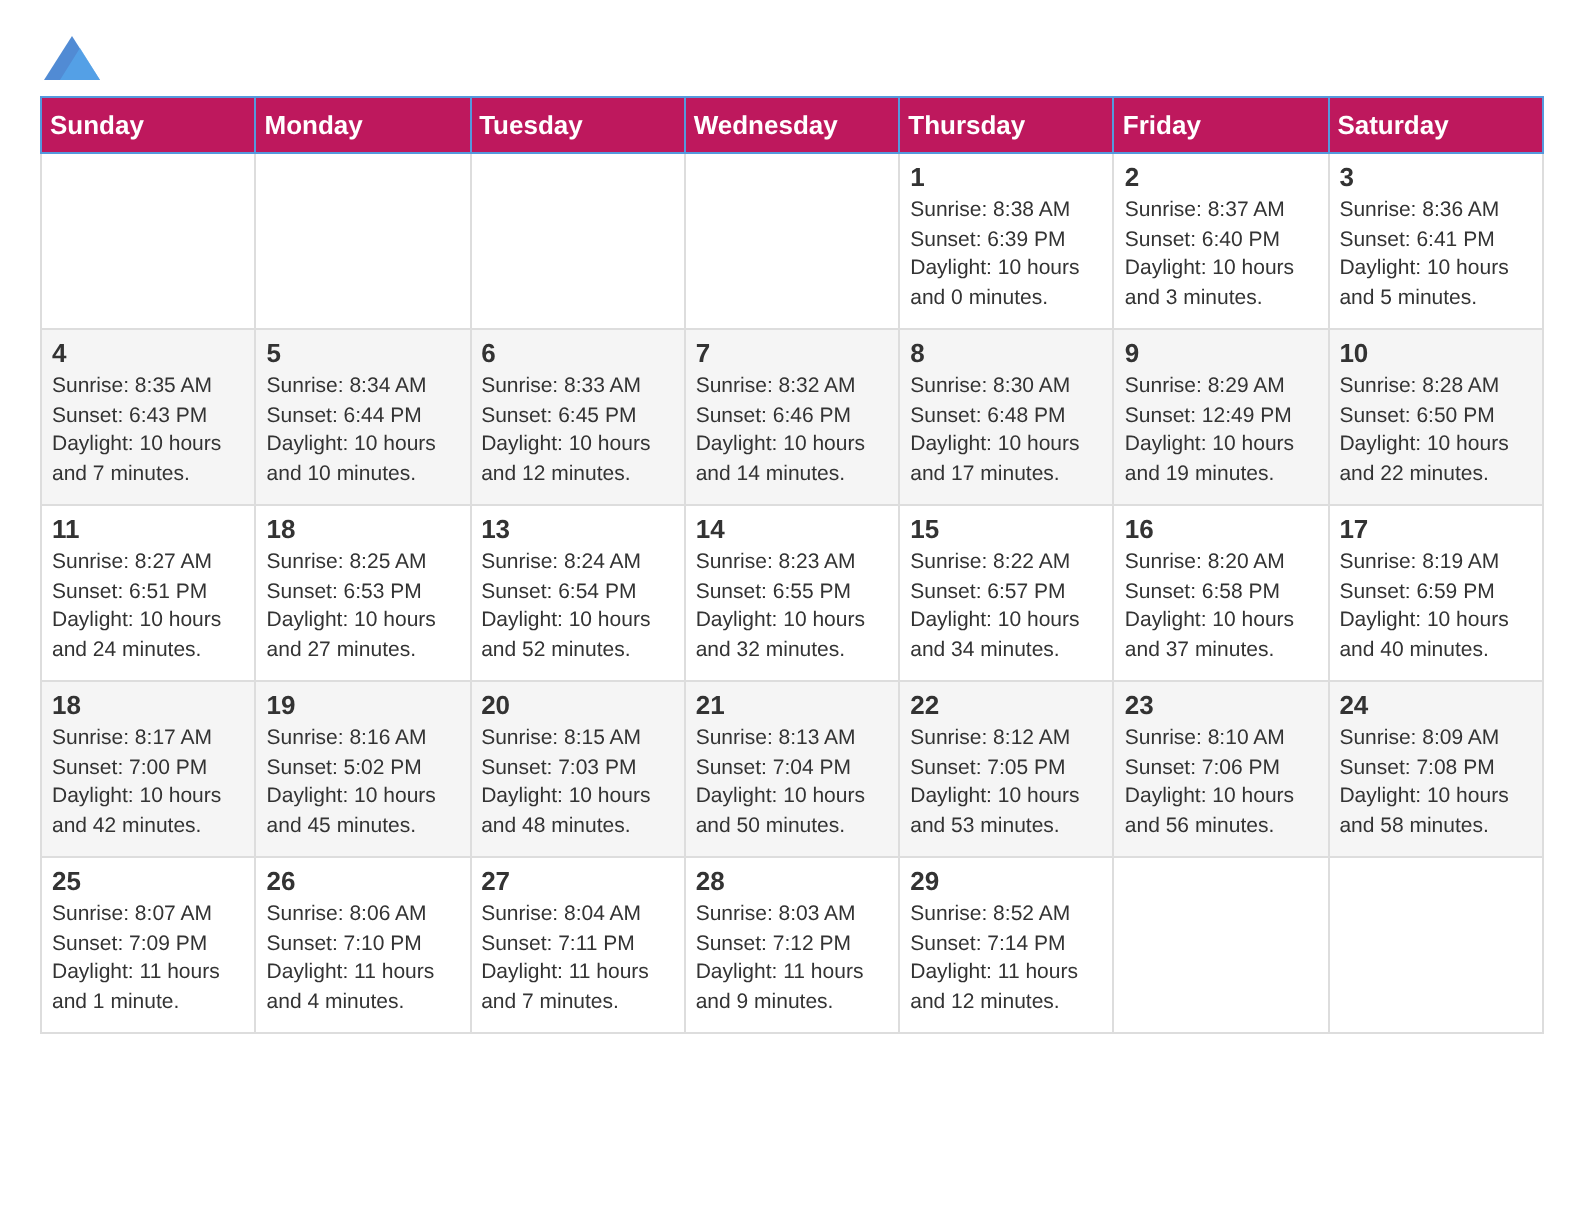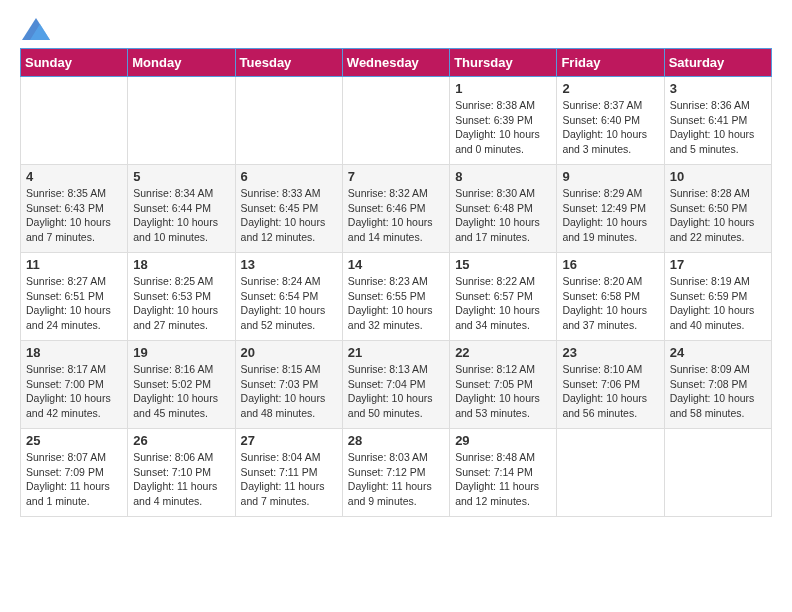--- a/index.html
+++ b/index.html
@@ -334,21 +334,21 @@
           </td>
           <td>
             <span class="day-num">28</span>
             <div class="cell-text">Sunrise: 8:03 AM</div>
             <div class="cell-text">Sunset: 7:12 PM</div>
             <div class="cell-text">Daylight: 11 hours</div>
             <div class="cell-text">and 9 minutes.</div>
           </td>
           <td>
             <span class="day-num">29</span>
-            <div class="cell-text">Sunrise: 8:48 AM</div>
+            <div class="cell-text">Sunrise: 8:52 AM</div>
             <div class="cell-text">Sunset: 7:14 PM</div>
             <div class="cell-text">Daylight: 11 hours</div>
             <div class="cell-text">and 12 minutes.</div>
           </td>
           <td class="empty-cell"></td>
           <td class="empty-cell"></td>
         </tr>
       </tbody>
   </table>
 </div>

